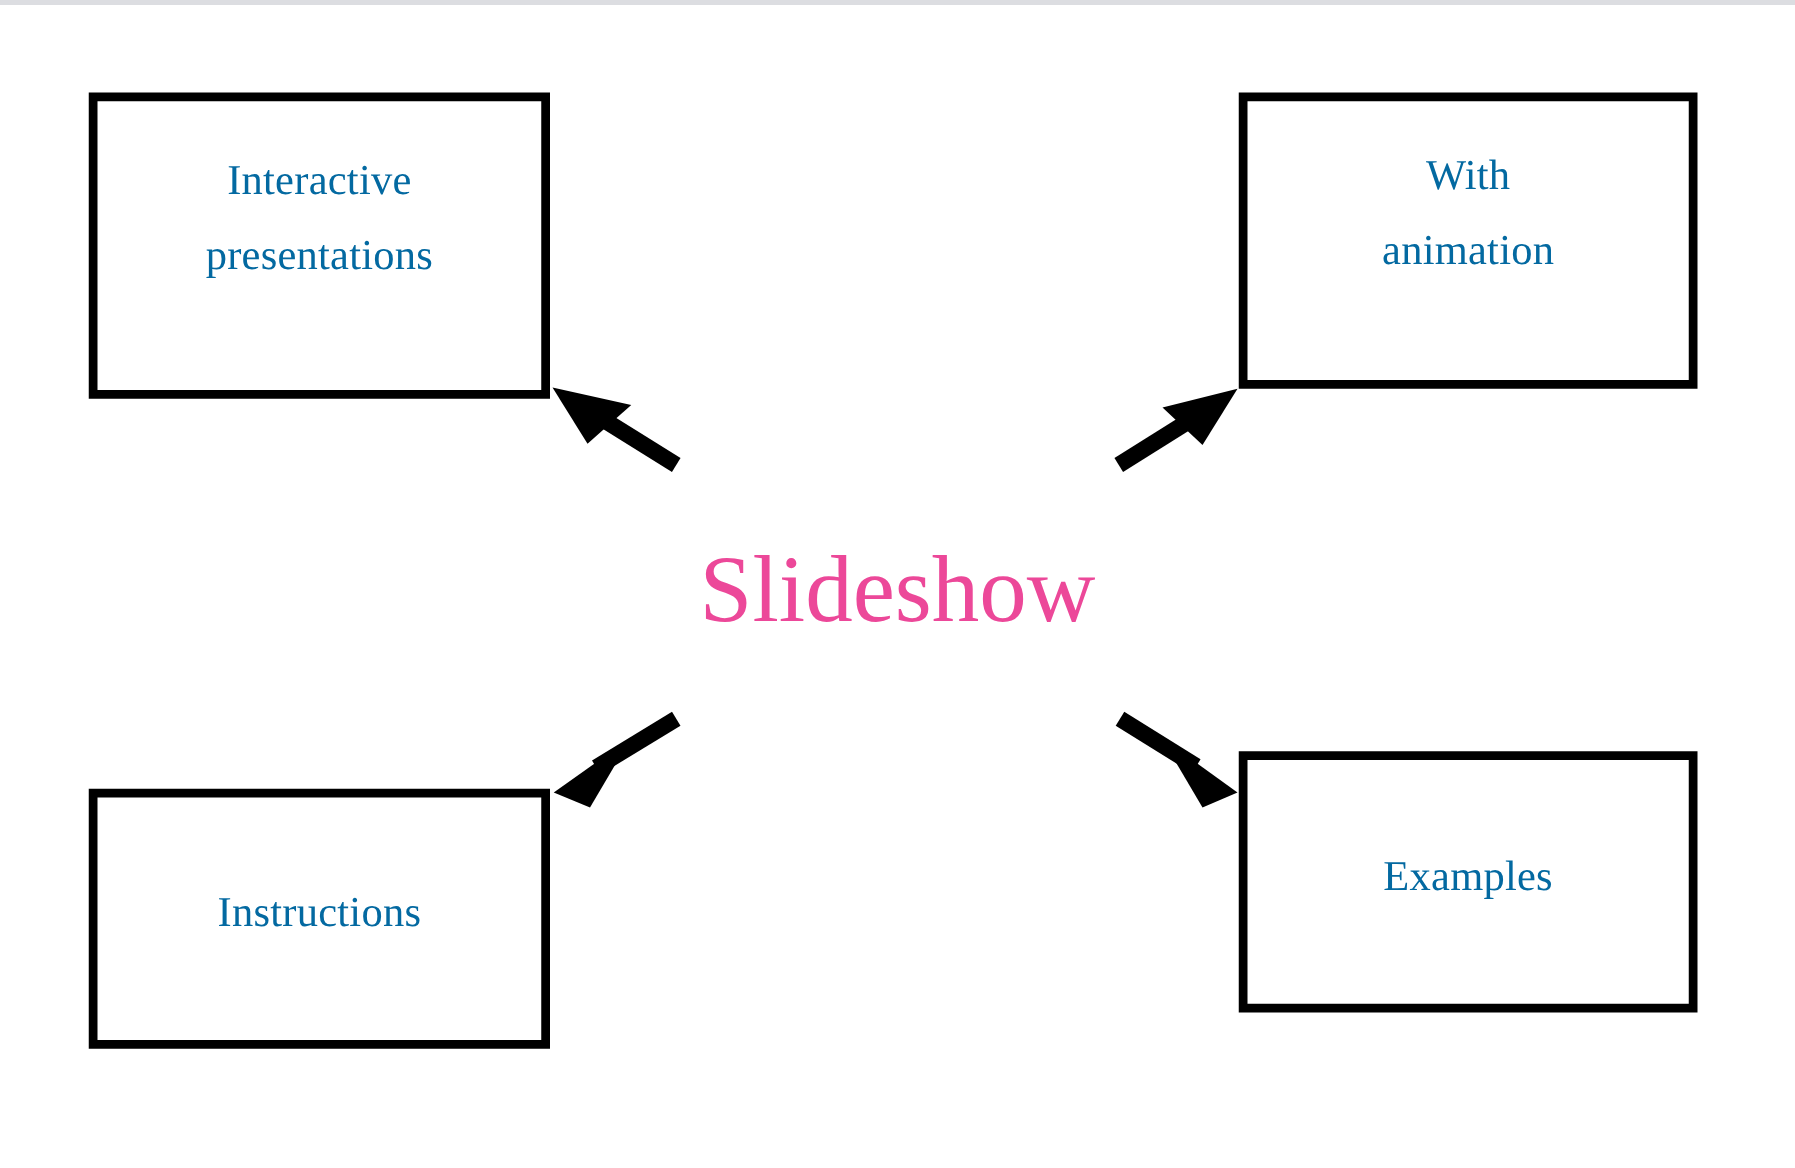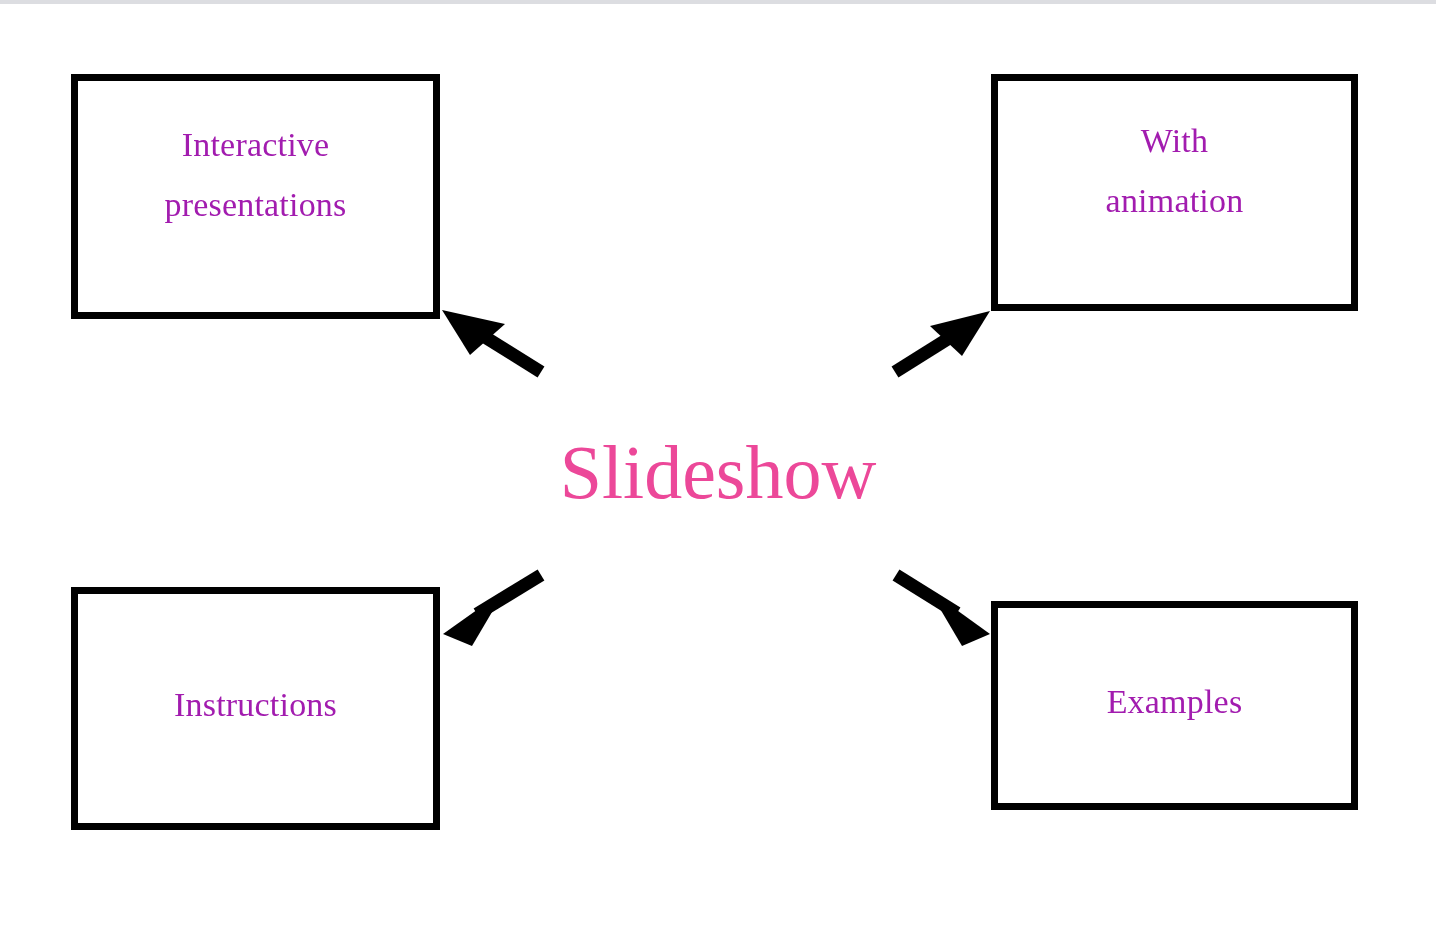--- a/index.html
+++ b/index.html
@@ -33,29 +33,29 @@
     border: 7px solid #000000;
     display: flex;
     align-items: center;
     justify-content: center;
     text-align: center;
   }
   .node-label {
     font-family: "Liberation Serif", "DejaVu Serif", serif;
     font-size: 34px;
     line-height: 60px;
-    color: #a21caf;
+    color: #0369a1;
     white-space: pre-line;
     font-weight: 400;
     letter-spacing: 0.2px;
   }
   
   #box-tl { left: 71px;  top: 74px;  width: 369px; height: 245px; }
   #box-tr { left: 991px; top: 74px;  width: 367px; height: 237px; }
-  #box-bl { left: 71px;  top: 587px; width: 369px; height: 243px; }
+  #box-bl { left: 71px;  top: 631px; width: 369px; height: 208px; }
   #box-br { left: 991px; top: 601px; width: 367px; height: 209px; }
 
   
   #box-tl .node-label { transform: translateY(-22px); }
   #box-tr .node-label { transform: translateY(-22px); }
   #box-bl .node-label { transform: translateY(-4px); }
   #box-br .node-label { transform: translateY(-4px); }
 
   #center-title {
     position: absolute;

